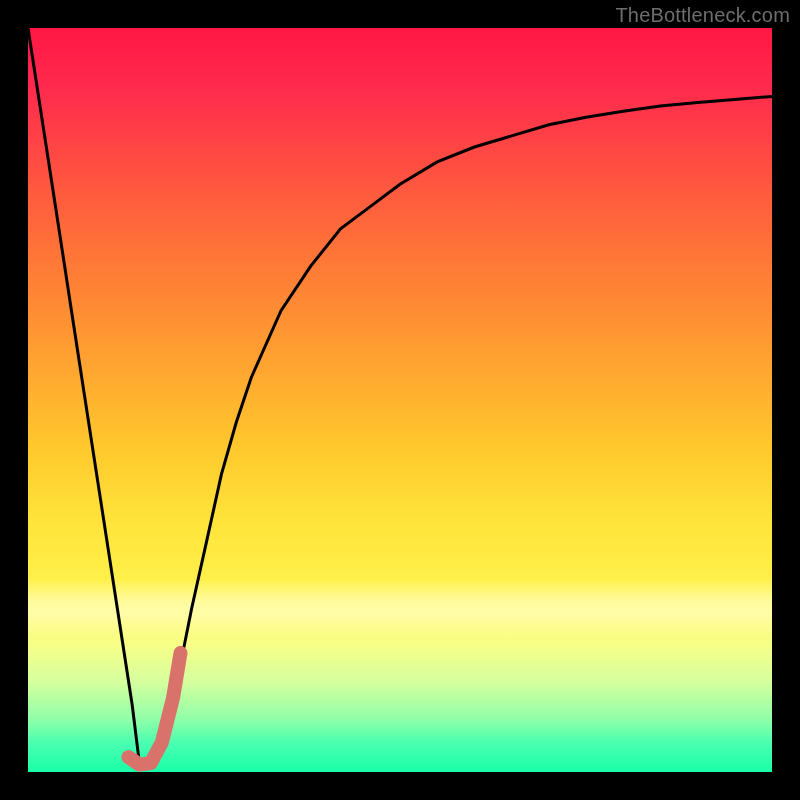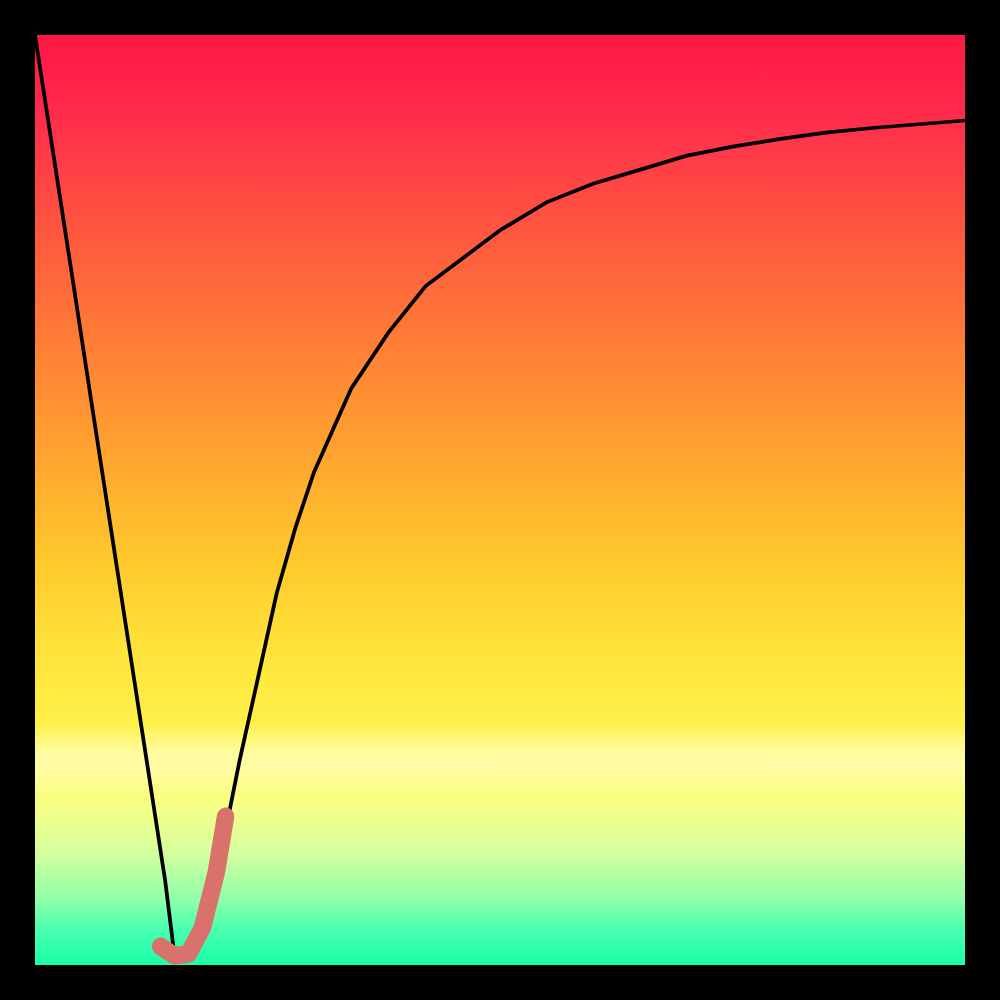--- a/index.html
+++ b/index.html
@@ -85,13 +85,14 @@
     <div class="pale-band"></div>
 
     <svg class="overlay" viewBox="0 0 744 744" preserveAspectRatio="none">
       <g>
         <path id="series-0" fill="none" stroke="#000000" stroke-width="3" d="M0.0 0.0 L14.9 96.7 L29.8 193.4 L44.6 290.2 L59.5 386.9 L74.4 483.6 L89.3 580.3 L104.2 677.0 L111.6 736.6 L119.0 736.6 L133.9 706.8 L148.8 654.7 L163.7 580.3 L178.6 513.4 L193.4 446.4 L208.3 394.3 L223.2 349.7 L253.0 282.7 L282.7 238.1 L312.5 200.9 L342.2 178.6 L372.0 156.2 L409.2 133.9 L446.4 119.0 L483.6 107.9 L520.8 96.7 L558.0 89.3 L595.2 83.3 L632.4 78.1 L669.6 74.4 L706.8 71.4 L744.0 68.4"></path>
         <path id="series-1" fill="none" stroke="#d9726b" stroke-width="14" stroke-linecap="round" stroke-linejoin="round" d="M100.4 729.1 L111.6 736.6 L122.8 735.1 L133.9 714.2 L145.1 669.6 L152.5 625.0"></path>
       </g>
     </svg>
   </div>
 
+  <div class="watermark">TheBottleneck.com</div>
 </div>
 
 </body></html>

